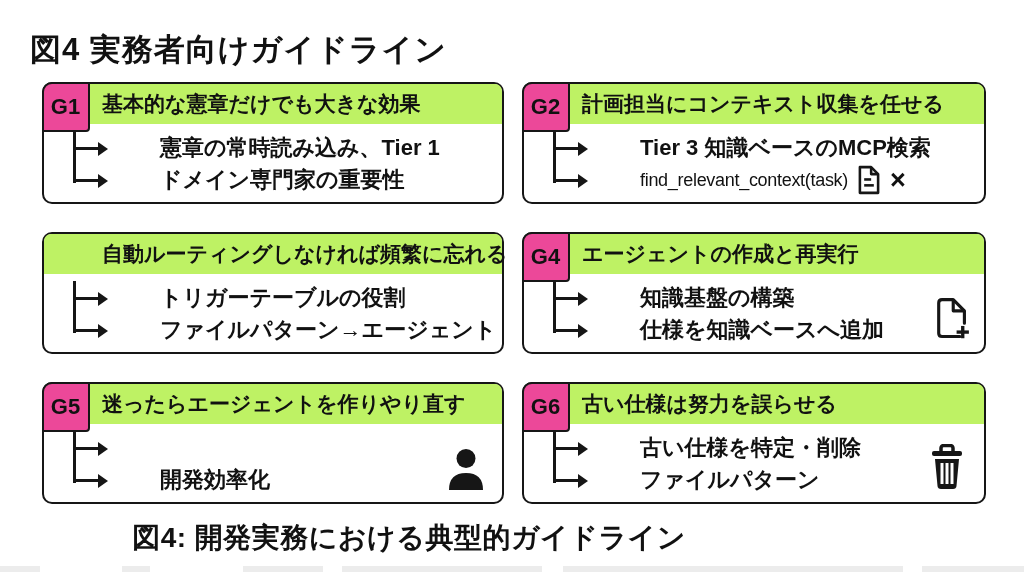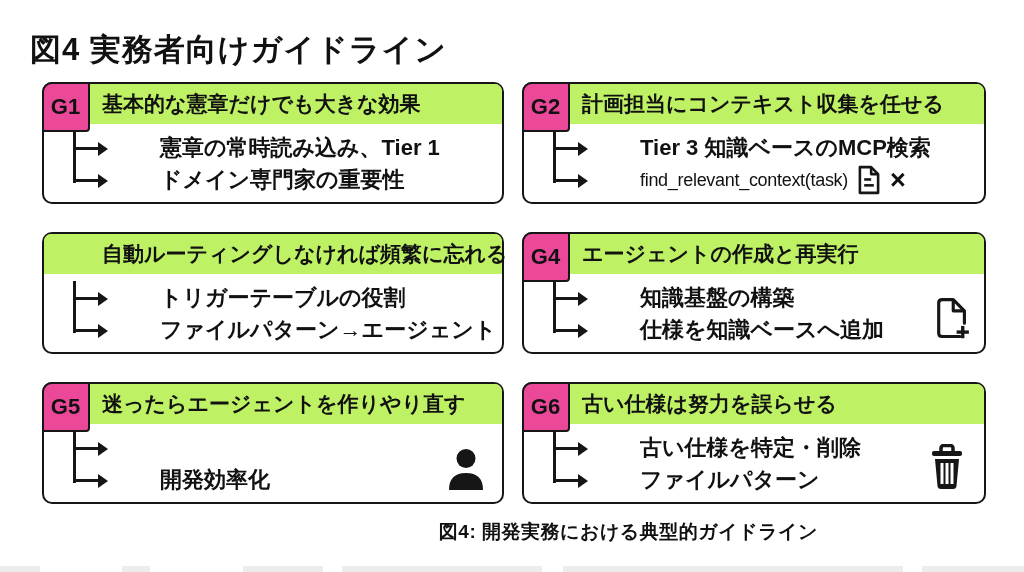--- a/index.html
+++ b/index.html
@@ -51,22 +51,22 @@
   }
   .bullet.r1{top:49px;}
   .bullet.r2{top:81px;text-align:right;}
   .bullet .code{font-weight:normal;font-size:18px;letter-spacing:-0.3px;}
   .close-x{font-size:27px;font-weight:600;line-height:30px;}
   .corner-icon{position:absolute;}
   .icon-noteadd{right:14px;bottom:8px;}
   .icon-person{right:16px;bottom:8px;}
   .icon-trash{right:18px;bottom:8px;}
   .caption{
-    position:absolute;left:0;top:519px;width:818px;text-align:right;
-    font-size:19px;font-weight:bold;letter-spacing:0.5px;
+    position:absolute;left:0;top:519px;width:818px;text-align:center;
+    font-size:28px;font-weight:bold;letter-spacing:0.5px;
   }
   .cut-strip{position:absolute;top:566px;height:6px;background:#ececec;}
 </style>
 </head>
 <body>
 
 <div class="stage">
 
   <div class="fig-title">図4 実務者向けガイドライン</div>
 

